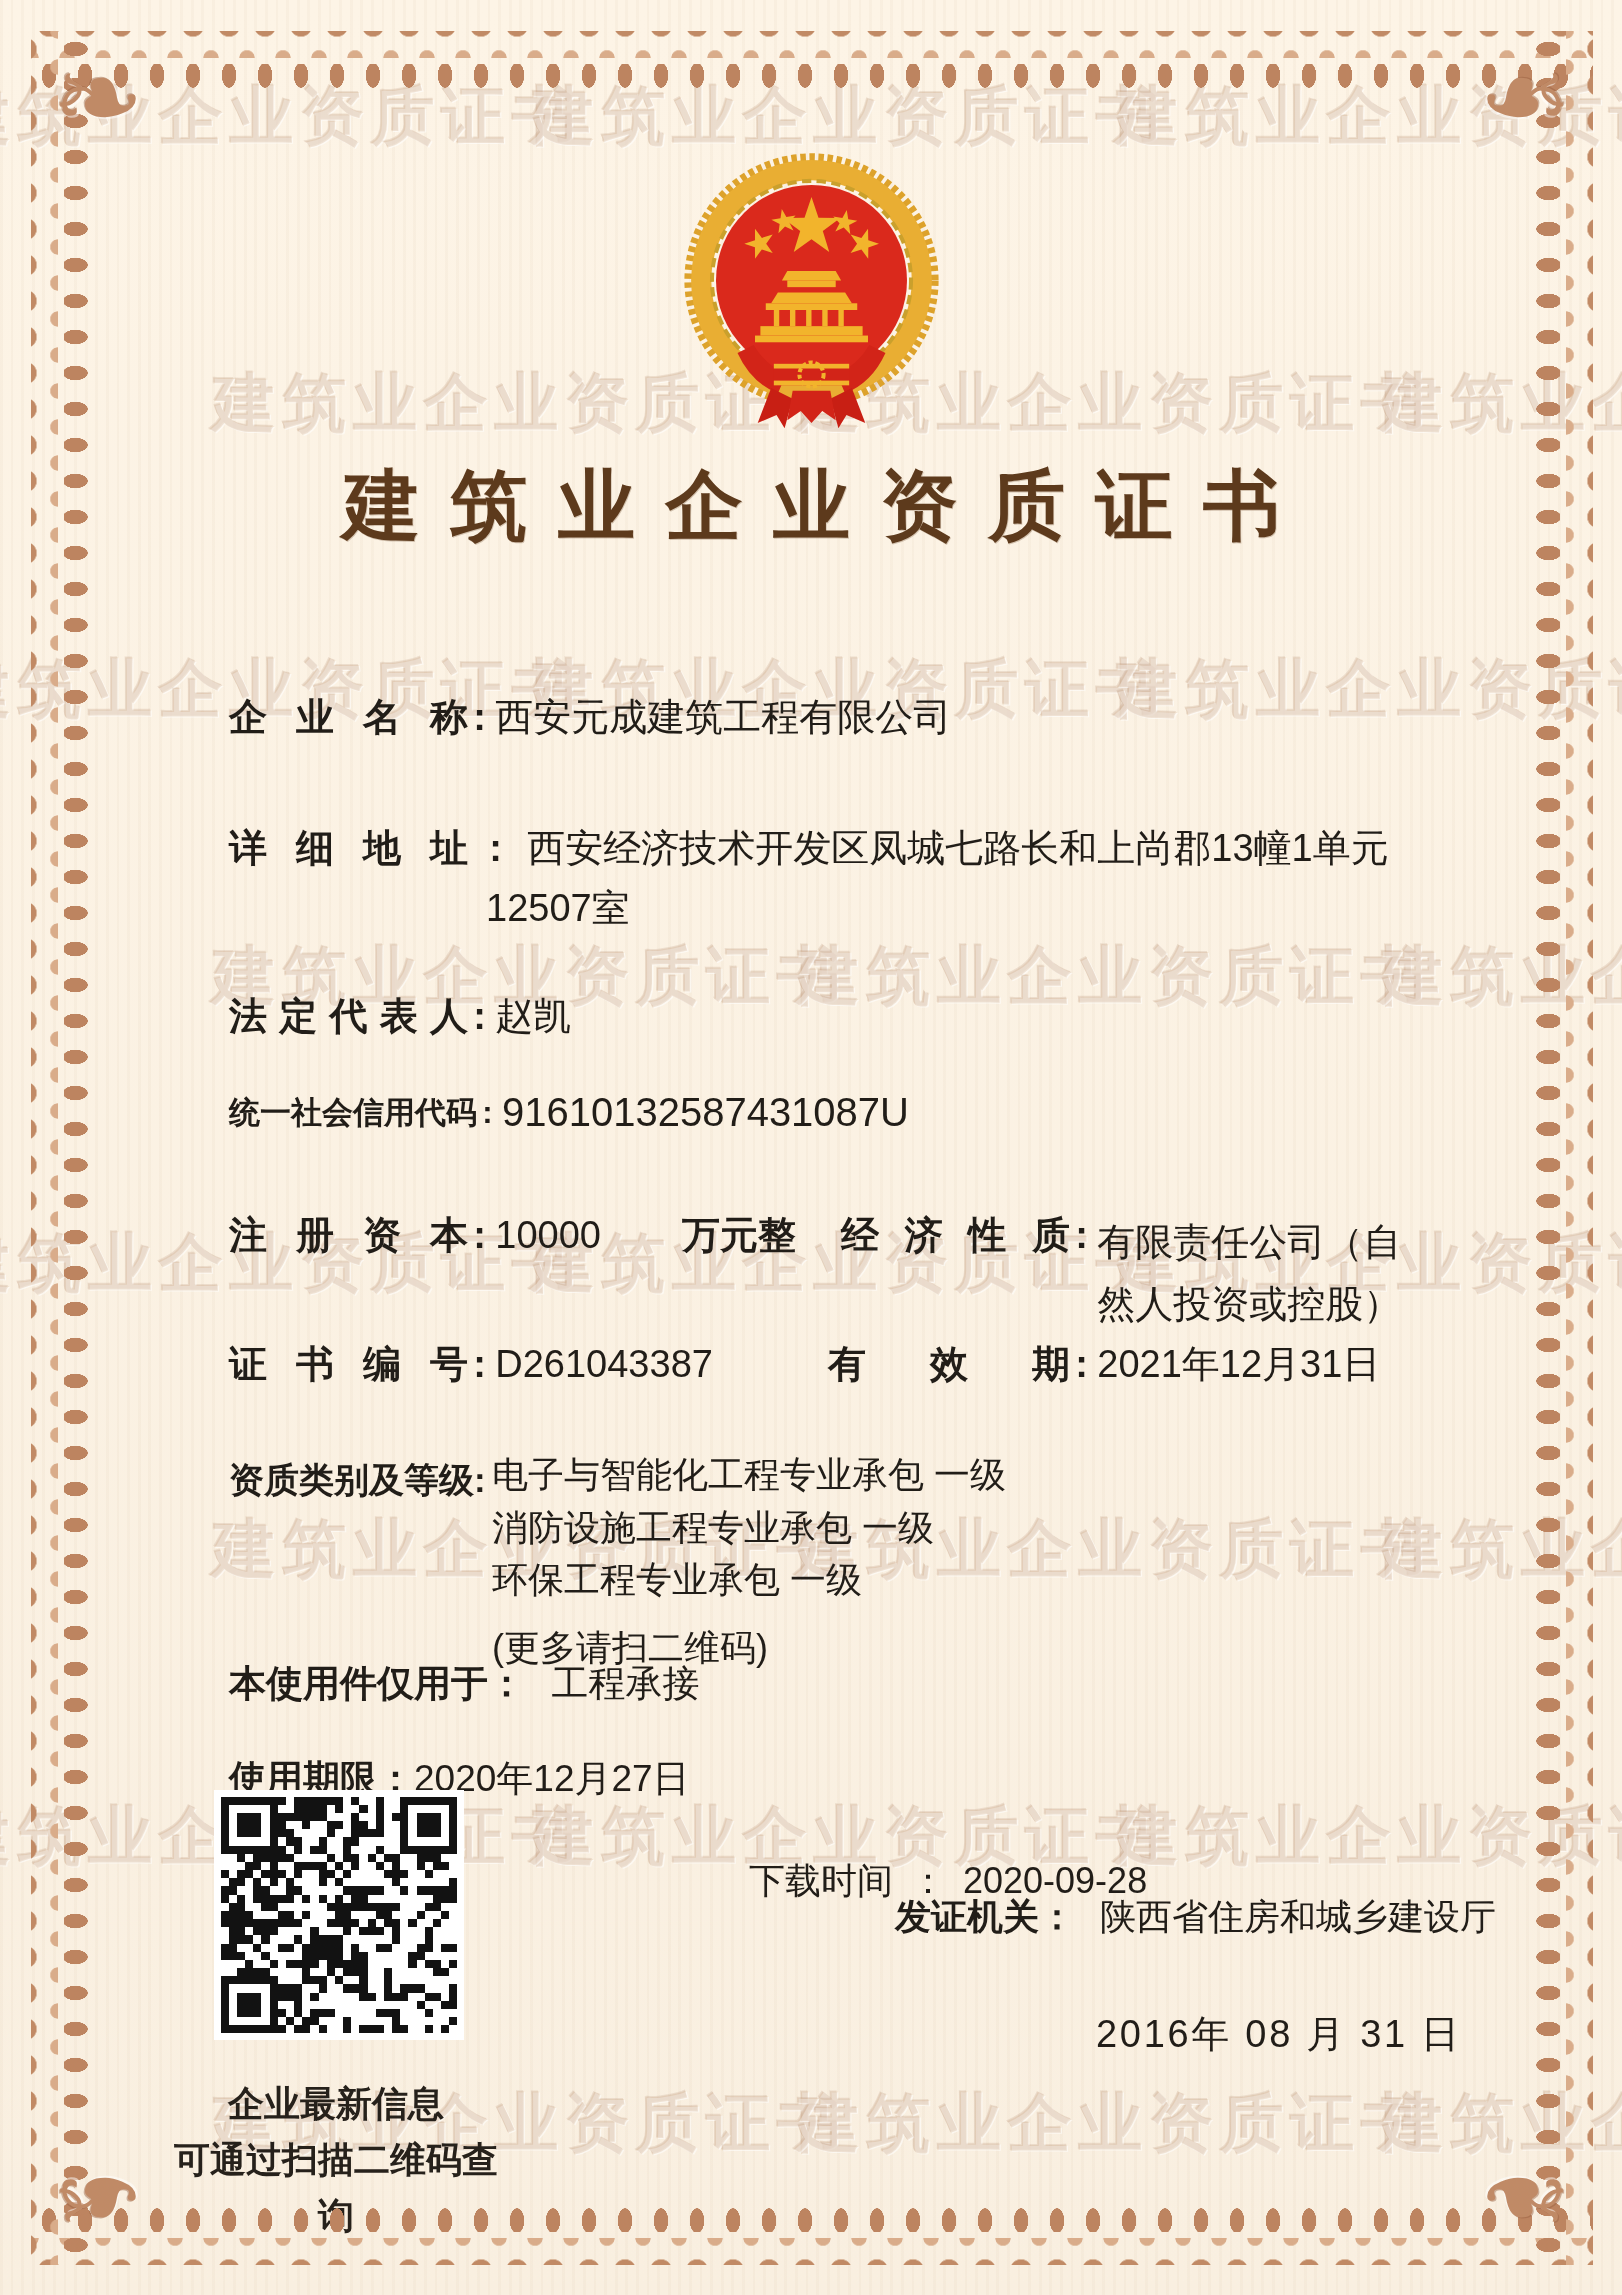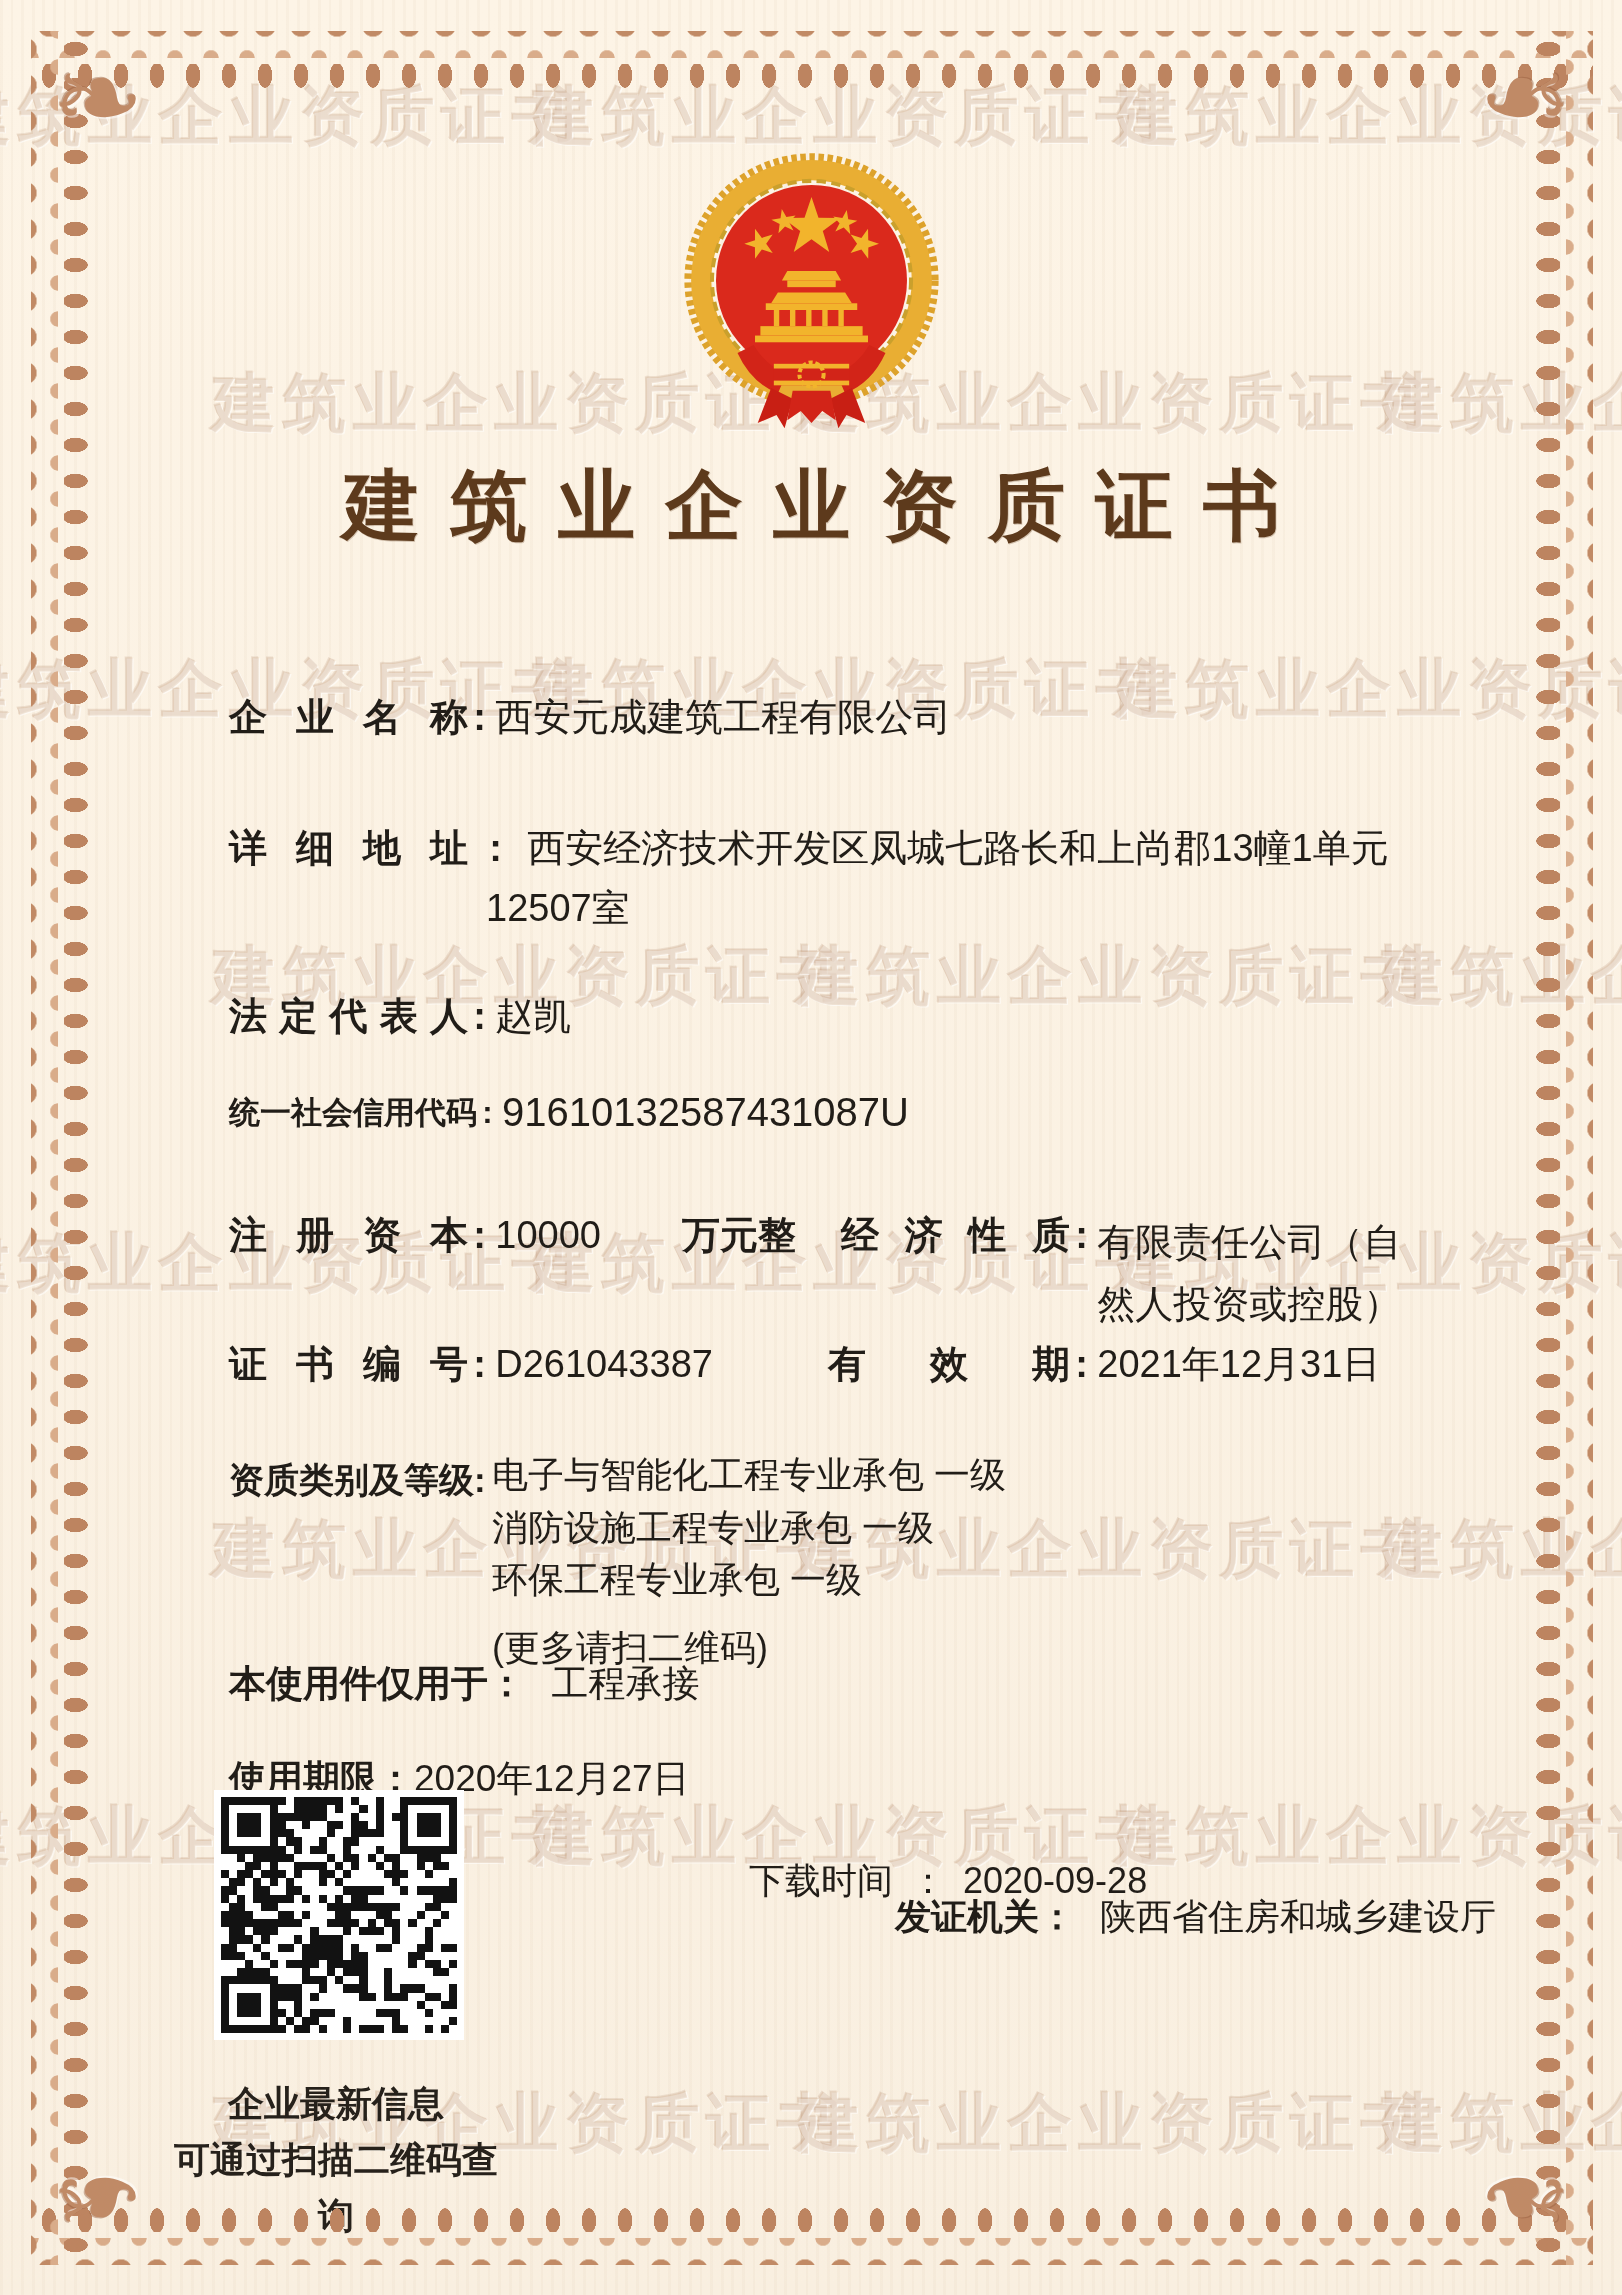--- a/index.html
+++ b/index.html
@@ -1097,20 +1097,23 @@
       <span class="val">下载时间</span>
       <span class="val" style="margin:0 17px;">：</span>
       <span class="val">2020-09-28</span>
     </div>
 
     <div class="row f54" style="left:895px;top:1894px;">
       <span class="lbl">发证机关：</span>
       <span class="val" style="margin-left:25px;">陕西省住房和城乡建设厅</span>
     </div>
 
+    <div class="row f58 issue-date" style="left:1096px;top:2011px;">
+      <span class="val">2016年 08 月 31 日</span>
+    </div>
 
     <div class="qr-caption">
       <div>企业最新信息</div>
       <div>可通过扫描二维码查询</div>
     </div>
 
   </div>
 </div>
 
 

